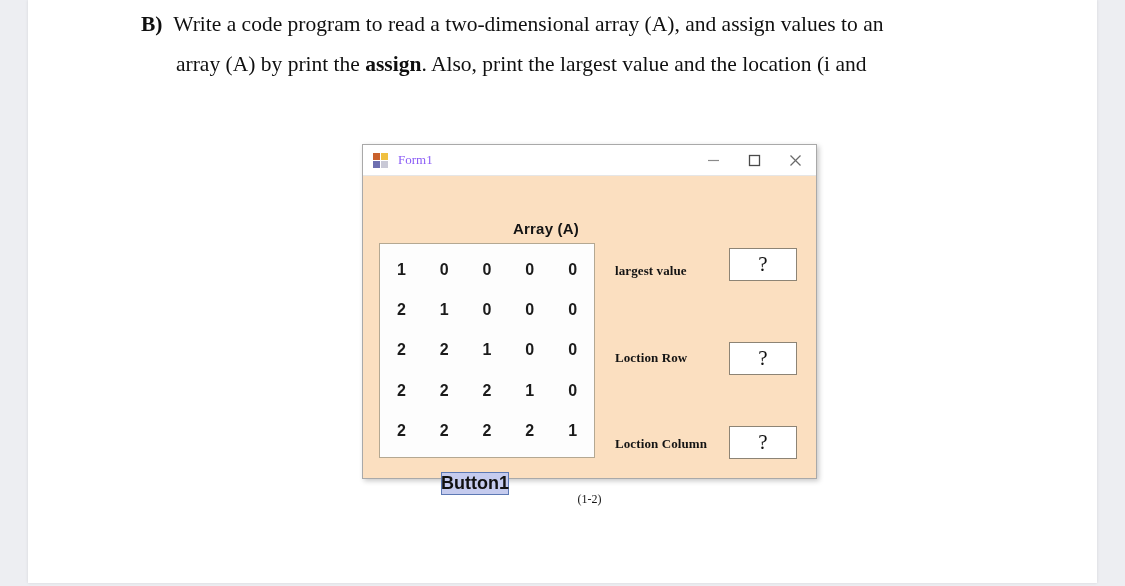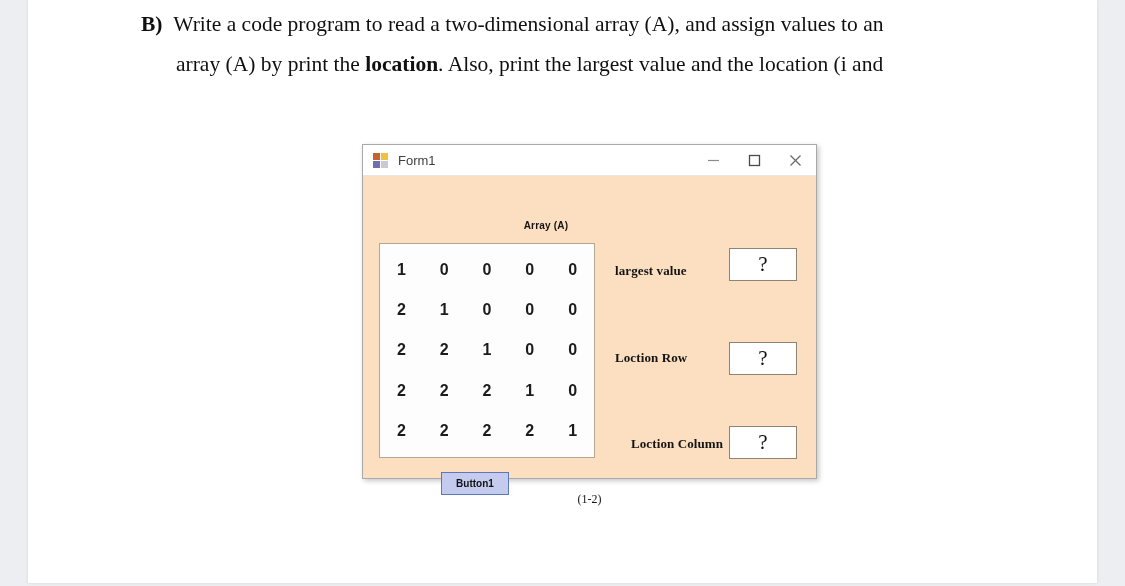--- a/index.html
+++ b/index.html
@@ -82,23 +82,23 @@
   #form-icon .sq {
     position: absolute;
     width: 7px;
     height: 7px;
   }
   #form-icon .sq.a { left:0;  top:0;  background:#c9612c; }
   #form-icon .sq.b { left:8px; top:0; background:#f0c040; }
   #form-icon .sq.c { left:0;  top:8px; background:#6d6fb0; }
   #form-icon .sq.d { left:8px; top:8px; background:#c9c9d6; }
   #form-title {
-    font-family: Liberation Sans, sans-serif;
+    font-family: Liberation Serif, serif;
     font-size: 13px;
-    color: #404040;
+    color: #8b5cf6;
     text-align: center;
   }
   #titlebar-controls {
     position: absolute;
     right: 0;
     top: 0;
     height: 31px;
     display: flex;
     align-items: center;
   }
@@ -121,21 +121,21 @@
 
   
   #array-label {
     position: absolute;
     left: 73px;
     top: 44px;
     width: 220px;
     text-align: center;
     font-family: "Liberation Sans", sans-serif;
     font-weight: bold;
-    font-size: 10px;
+    font-size: 15px;
     color: #141414;
     letter-spacing: 0.2px;
   }
 
   
   #array-grid {
     position: absolute;
     left: 16px;
     top: 67px;
     width: 216px;
@@ -185,39 +185,39 @@
     justify-content: center;
     font-family: "Liberation Serif", serif;
     font-size: 21px;
     color: #111111;
   }
 
   #label-largest { left: 252px; top: 87px; }
   #box-largest   { left: 366px; top: 72px; }
   #label-row     { left: 252px; top: 174px; }
   #box-row       { left: 366px; top: 166px; }
-  #label-col     { left: 268px; top: 260px; }
+  #label-col     { left: 252px; top: 260px; }
   #box-col       { left: 366px; top: 250px; }
 
   
   #button1 {
     position: absolute;
     left: 78px;
     top: 296px;
     width: 68px;
     height: 23px;
     background: #c5cbee;
     border: 1px solid #5d79b4;
     box-sizing: border-box;
     display: flex;
     align-items: center;
     justify-content: center;
     font-family: "Liberation Sans", sans-serif;
     font-weight: bold;
-    font-size: 10px;
+    font-size: 18px;
     color: #121212;
   }
 
   
   #figure-caption {
     position: absolute;
     left: 334px;
     top: 492px;
     width: 455px;
     text-align: center;
@@ -229,21 +229,21 @@
 </head>
 <body>
 
 <div id="page-sheet">
 
   <div id="question-block">
     <div class="q-line first">
       <span class="q-label">B)</span>&nbsp;&nbsp;<span>Write a code program to read a two-dimensional array (A), and assign values to an</span>
     </div>
     <div class="q-line indent">
-      <span>array (A) by print the </span><span class="q-bold">location</span><span>. Also, print the largest value and the location (i and</span>
+      <span>array (A) by print the </span><span class="q-bold">assign</span><span>. Also, print the largest value and the location (i and</span>
     </div>
   </div>
 
   <div id="winform">
 
     <div id="titlebar">
       <div id="form-icon">
         <span class="sq a"></span>
           <span class="sq b"></span>
         <span class="sq c"></span>

